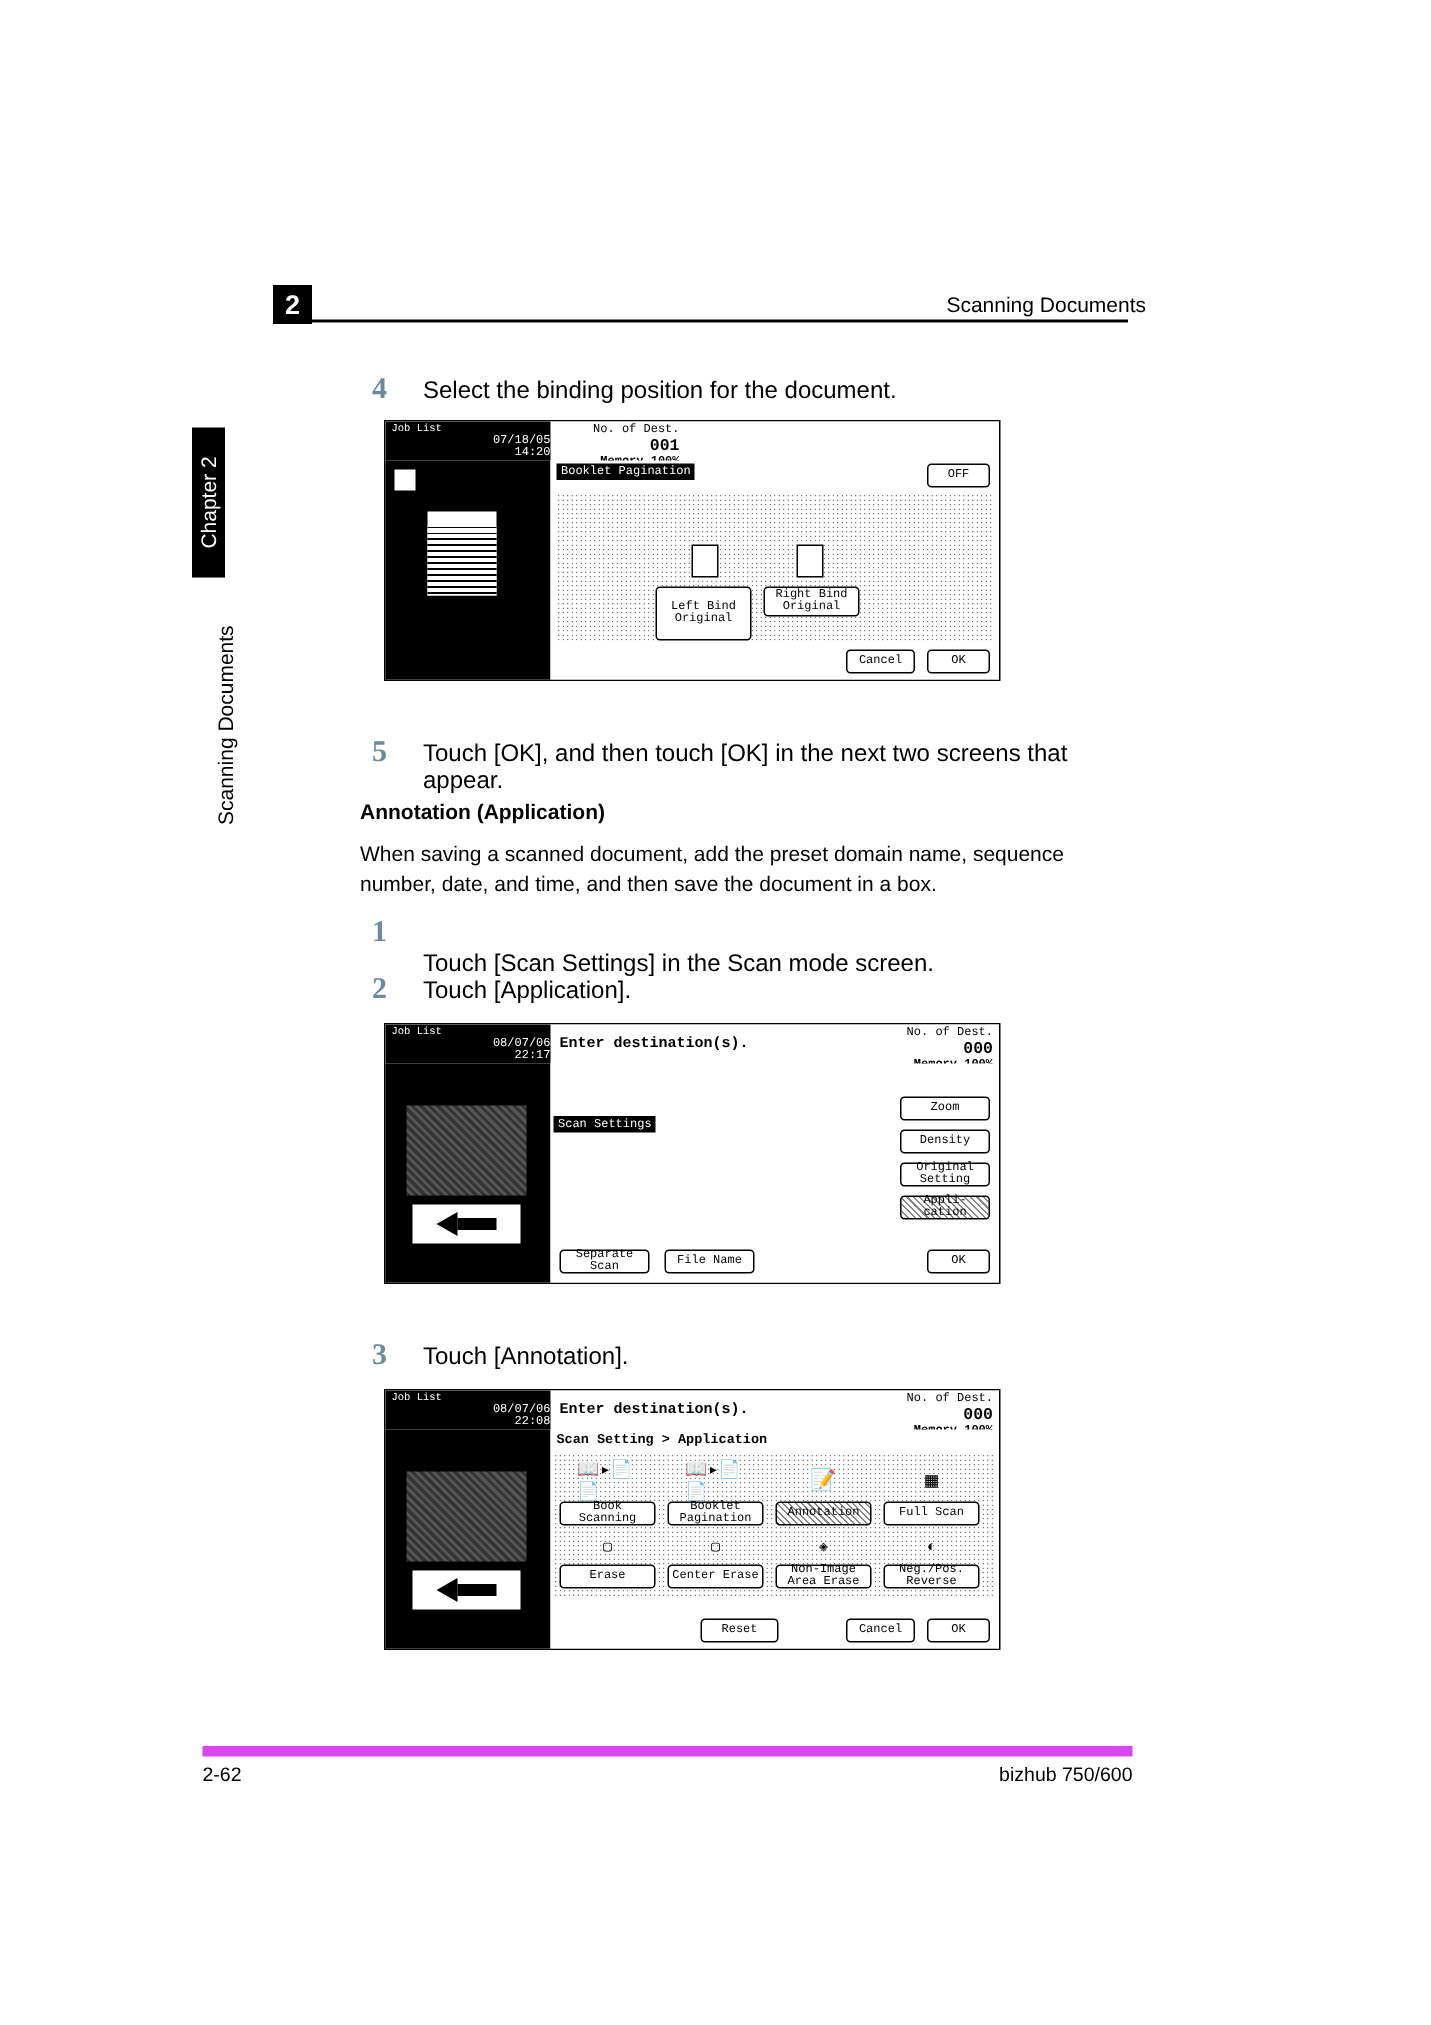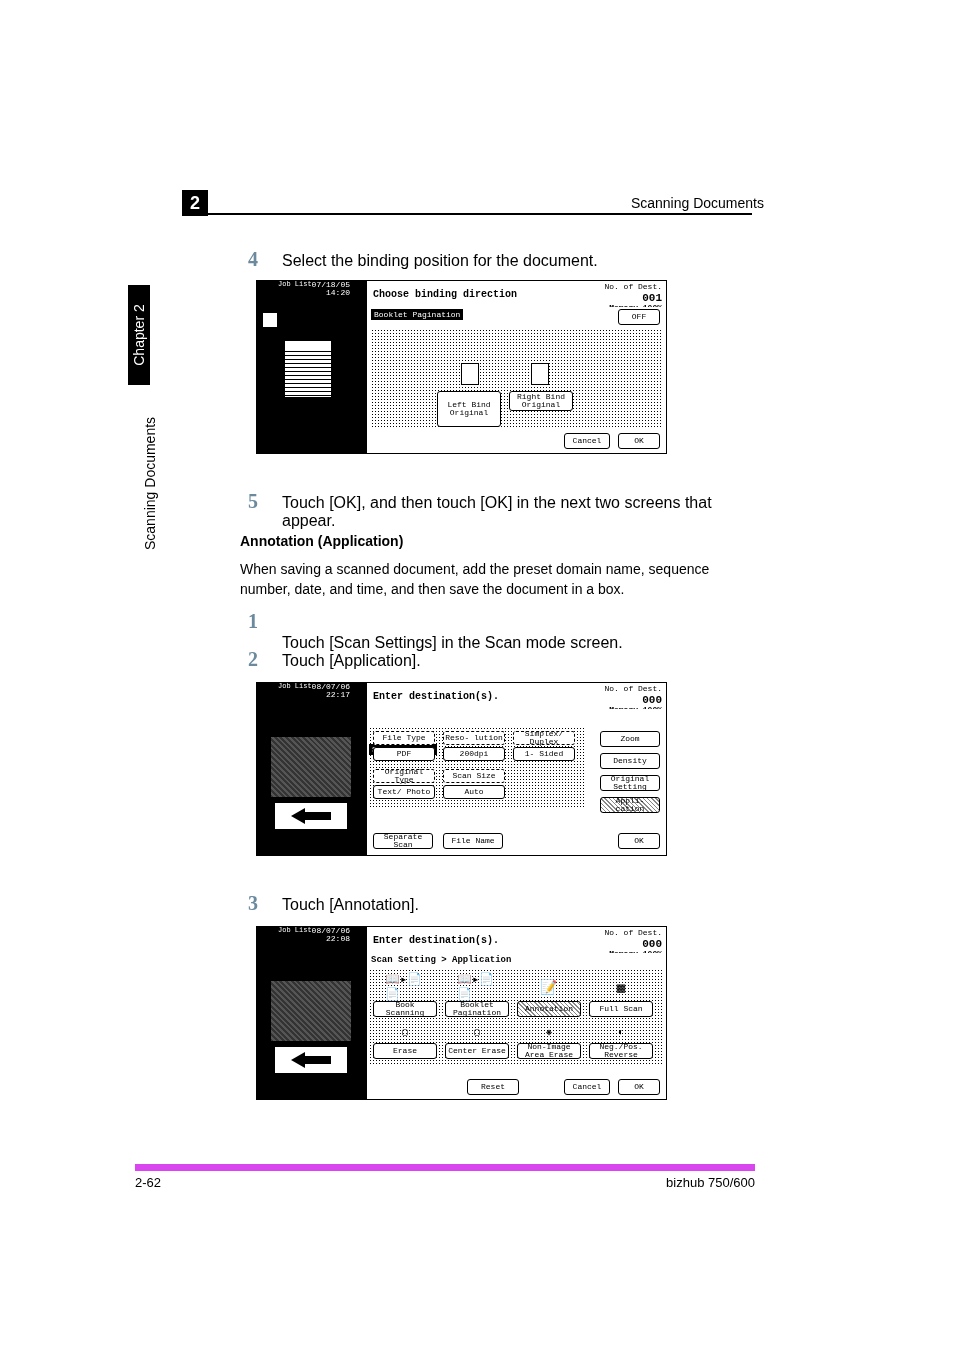--- a/index.html
+++ b/index.html
@@ -93,20 +93,21 @@
       display: flex;
       height: 26px;
       background: #fff;
     }
     .ss-darktab {
       background: #000;
       color: #fff;
       width: 110px;
       font-size: 9px;
       display: flex;
+      flex-direction: column;
       justify-content: center;
       padding-left:4px;
       line-height: 1;
     }
     .ss-darktab .d1 { font-size:7px; }
     .ss-prompt {
       flex: 1;
       padding: 4px 6px;
       display: flex;
       align-items: center;
@@ -244,21 +245,20 @@
 
 <div class="screenshot" style="top:280px;left:256px;width:411px;height:174px;">
   <div class="ss-topbar">
     <div class="ss-darktab">
       <span class="d1">Job List</span>
       <div style="text-align:right;font-size:8px;">
         <span>07/18/05</span><br>
         <span>14:20</span>
       </div>
     </div>
-    <div class="ss-prompt">Choose binding direction</div>
     <div class="ss-status">
       <span>No. of Dest.</span>
       <b style="font-size:11px;">001</b><br>
       <b>Memory 100%</b>
     </div>
   </div>
   <div class="ss-body">
     <div class="ss-left">
       <div class="ss-left-whitebox"></div>
       <div class="ss-left-docicon"></div>
@@ -307,34 +307,20 @@
     </div>
   </div>
   <div class="ss-body">
     <div class="ss-left">
       <div class="ss-left-envelope"></div>
       <div class="ss-left-arrow"></div>
     </div>
     <div class="ss-right">
       <div class="ss-label-dark" style="top:2px;left:2px;margin-top:33px;">Scan Settings</div>
 
-      <div class="dotpanel" style="top:18px;left:2px;width:216px;height:80px;">
-
-        <div class="ss-btn ss-btn-dashed" style="top:4px;left:4px;width:62px;height:14px;">File Type</div>
-        <div class="ss-btn" style="top:20px;left:4px;width:62px;height:14px;">PDF</div>
-        <div class="ss-btn ss-btn-dashed" style="top:4px;left:74px;width:62px;height:14px;">Reso- lution</div>
-        <div class="ss-btn" style="top:20px;left:74px;width:62px;height:14px;">200dpi</div>
-        <div class="ss-btn ss-btn-dashed" style="top:4px;left:144px;width:62px;height:14px;">Simplex/ Duplex</div>
-        <div class="ss-btn" style="top:20px;left:144px;width:62px;height:14px;">1- Sided</div>
-
-        <div class="ss-btn ss-btn-dashed" style="top:42px;left:4px;width:62px;height:14px;">Original Type</div>
-        <div class="ss-btn" style="top:58px;left:4px;width:62px;height:14px;">Text/ Photo</div>
-        <div class="ss-btn ss-btn-dashed" style="top:42px;left:74px;width:62px;height:14px;">Scan Size</div>
-        <div class="ss-btn" style="top:58px;left:74px;width:62px;height:14px;">Auto</div>
-      </div>
 
       <div class="ss-btn" style="top:22px;right:6px;width:60px;height:16px;">Zoom</div>
       <div class="ss-btn" style="top:44px;right:6px;width:60px;height:16px;">Density</div>
       <div class="ss-btn" style="top:66px;right:6px;width:60px;height:16px;">Original Setting</div>
       <div class="ss-btn hatchbtn" style="top:88px;right:6px;width:60px;height:16px;">Appli- cation</div>
 
       <div class="ss-btn" style="bottom:6px;left:6px;width:60px;height:16px;">Separate Scan</div>
       <div class="ss-btn" style="bottom:6px;left:76px;width:60px;height:16px;margin-top:20px;">File Name</div>
       <div class="ss-btn" style="bottom:6px;right:6px;width:42px;height:16px;">OK</div>
     </div>

